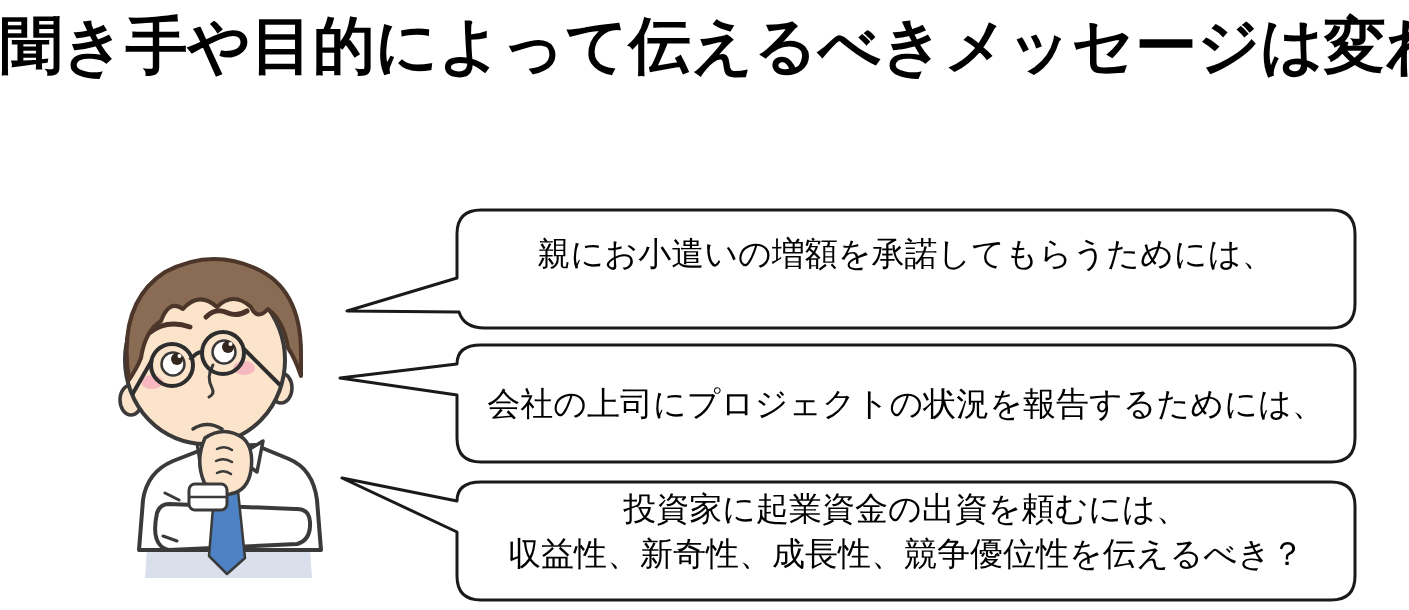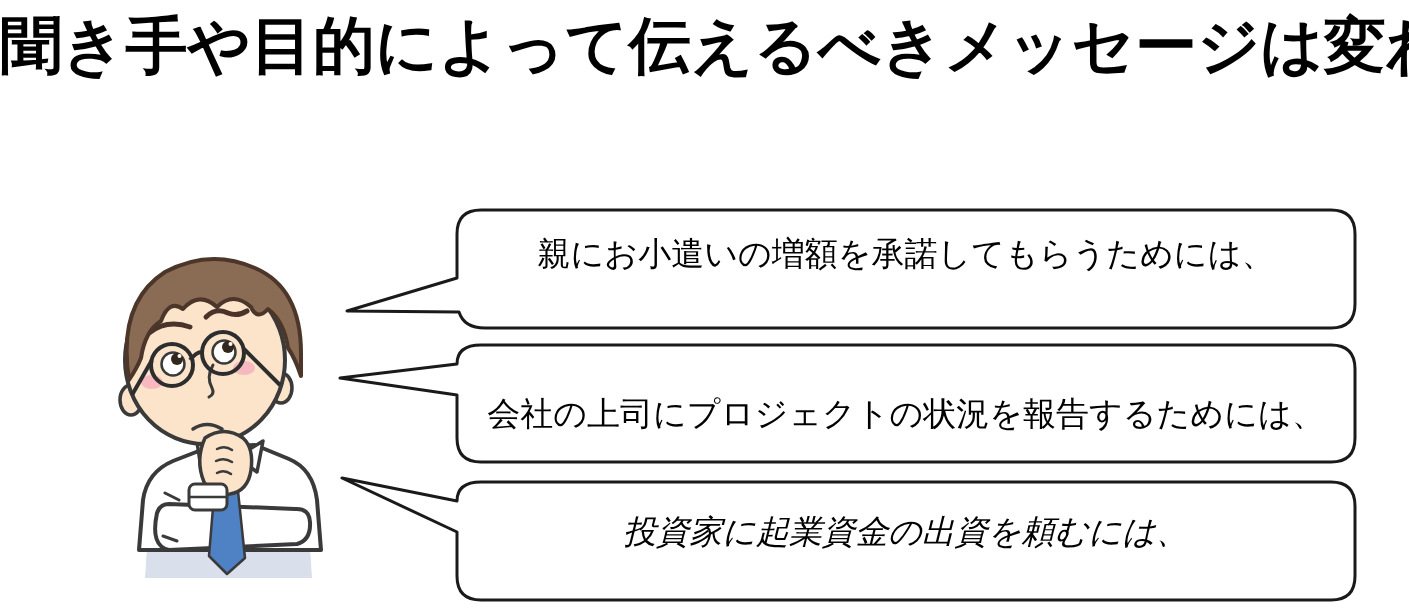--- a/index.html
+++ b/index.html
@@ -25,22 +25,22 @@
   }
   
   .bubble-text{
     position:absolute;
     left:457px;width:898px;
     display:flex;flex-direction:column;
     justify-content:center;align-items:center;
     z-index:3;
   }
   .bt1{top:210px;height:86px;}
-  .bt2{top:345px;height:137px;}
-  .bt3{top:482px;height:98px;font-style:italic;}
+  .bt2{top:345px;height:117px;}
+  .bt3{top:482px;height:98px;}
   .bubble-line{
     font-size:33px;
     line-height:45px;
     font-weight:500;
     color:#000;
     white-space:nowrap;
   }
   .bubbles-svg{
     position:absolute;top:0;left:0;z-index:1;
     pointer-events:none;
@@ -116,15 +116,16 @@
   </svg>
 
   <div class="bubble-text bt1">
     <span class="bubble-line">親にお小遣いの増額を承諾してもらうためには、</span>
   </div>
   <div class="bubble-text bt2">
     <span class="bubble-line">会社の上司にプロジェクトの状況を報告するためには、</span>
   </div>
   <div class="bubble-text bt3">
     <span class="bubble-line">投資家に起業資金の出資を頼むには、</span>
+    <span class="bubble-line">収益性、新奇性、成長性、競争優位性を伝えるべき？</span>
   </div>
 
 </div>
 
 </body></html>

